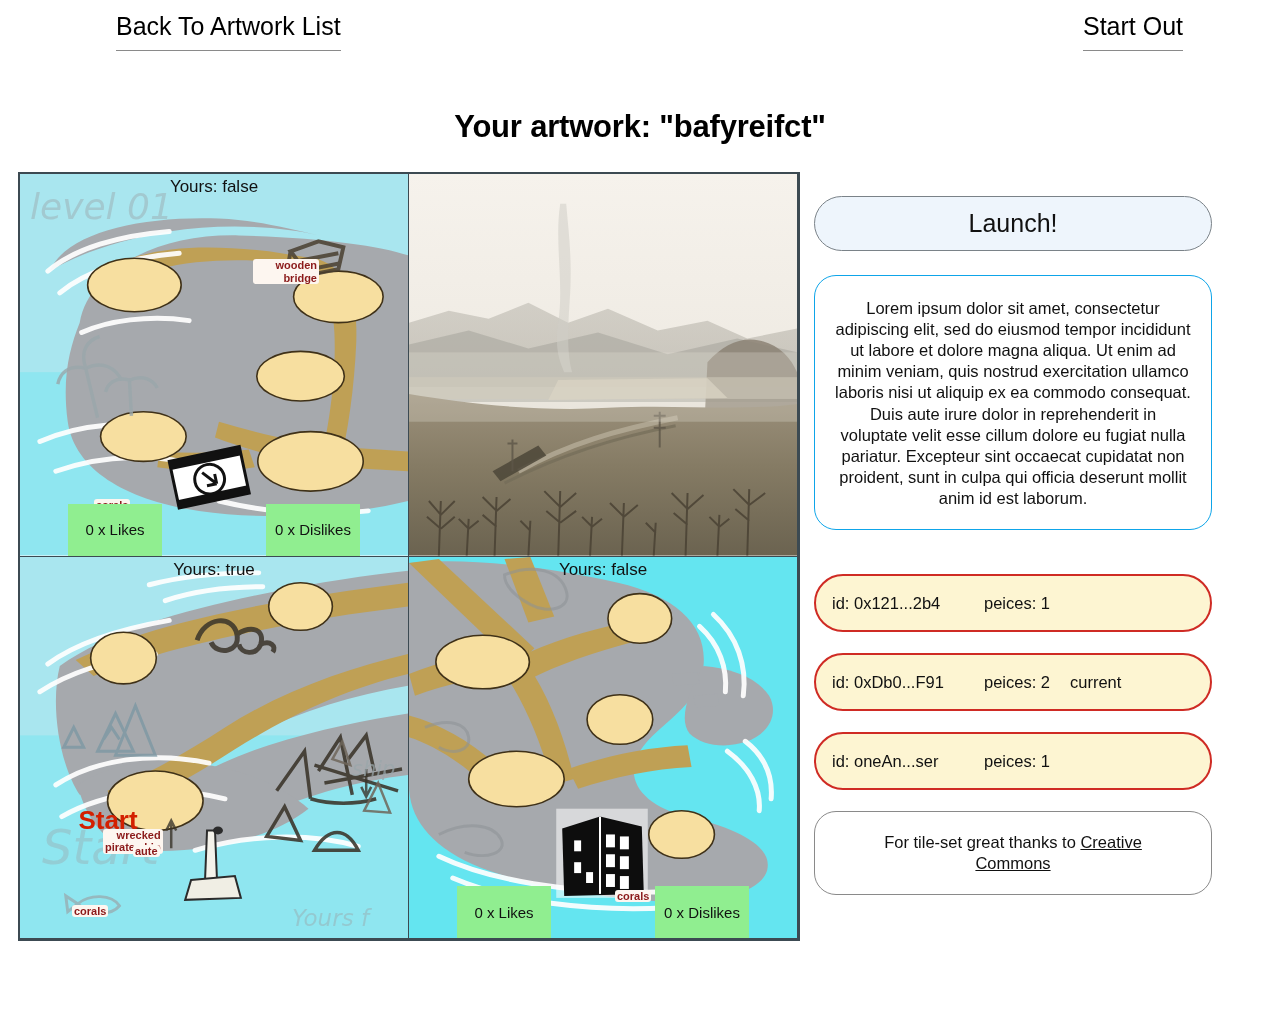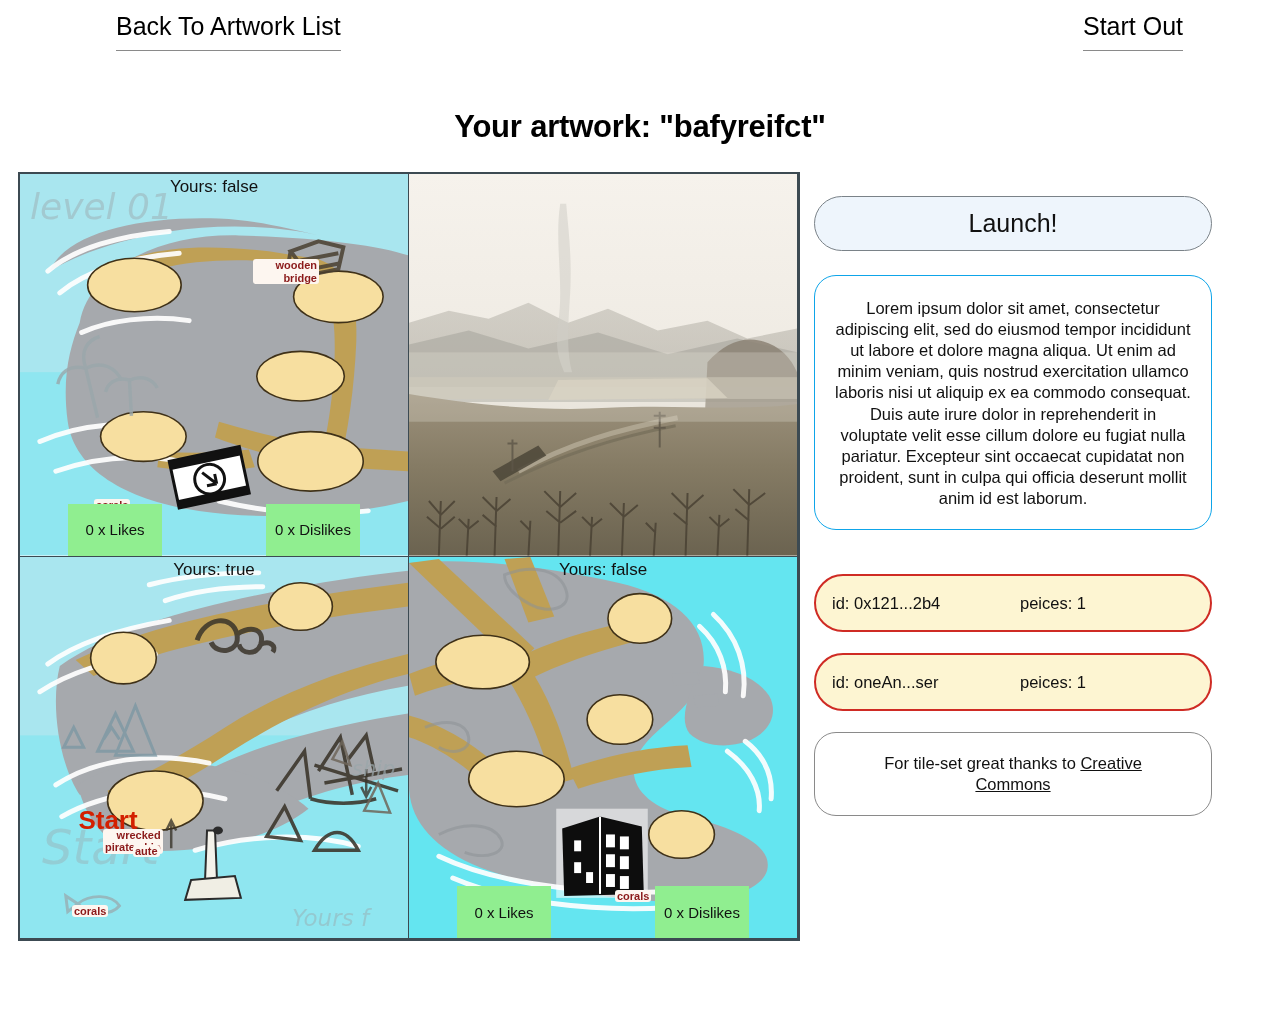--- a/index.html
+++ b/index.html
@@ -167,21 +167,21 @@
     border-radius: 29px;
     display: flex;
     align-items: center;
     padding-left: 16px;
     font-size: 16.5px;
     color: #111;
     margin-bottom: 21px;
     cursor: pointer;
   }
   .id-card .f-id      { width: 152px; }
-  .id-card .f-pieces  { width: 86px; margin-left: 36px; }
+  .id-card .f-pieces  { width: 86px; }
   .id-card .f-current { }
   .credit-card {
     width: 398px;
     border: 1px solid #8a8a8a;
     border-radius: 22px;
     padding: 20px 30px;
     font-size: 16.5px;
     line-height: 1.28;
     text-align: center;
     color: #111;
@@ -479,20 +479,25 @@
     <button class="launch-btn">Launch!</button>
 
     <div class="desc-card">Lorem ipsum dolor sit amet, consectetur adipiscing elit, sed do eiusmod tempor incididunt ut labore et dolore magna aliqua. Ut enim ad minim veniam, quis nostrud exercitation ullamco laboris nisi ut aliquip ex ea commodo consequat. Duis aute irure dolor in reprehenderit in voluptate velit esse cillum dolore eu fugiat nulla pariatur. Excepteur sint occaecat cupidatat non proident, sunt in culpa qui officia deserunt mollit anim id est laborum.</div>
 
     <div class="id-card">
       <span class="f-id">id: 0x121...2b4</span>
       <span class="f-pieces">peices: 1</span>
       <span class="f-current"></span>
     </div>
 
+    <div class="id-card">
+      <span class="f-id">id: 0xDb0...F91</span>
+      <span class="f-pieces">peices: 2</span>
+      <span class="f-current">current</span>
+    </div>
 
     <div class="id-card">
       <span class="f-id">id: oneAn...ser</span>
       <span class="f-pieces">peices: 1</span>
       <span class="f-current"></span>
     </div>
 
     <div class="credit-card">
       <span><span>For tile-set great thanks to </span><a class="credit-link" href="#">Creative Commons</a></span>
     </div>

